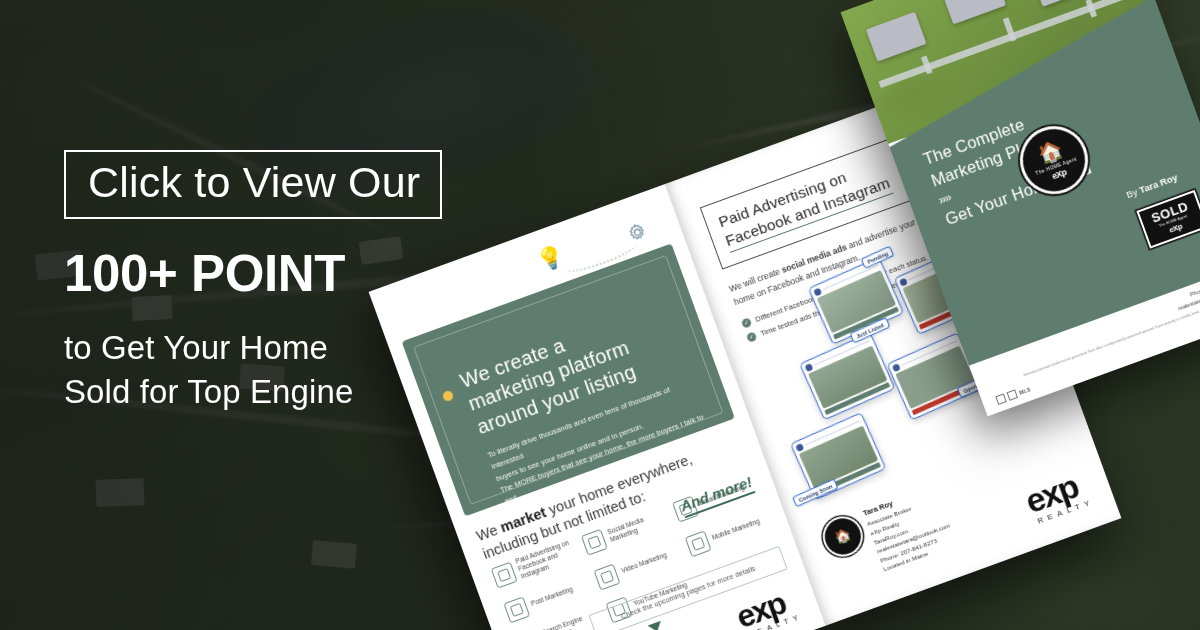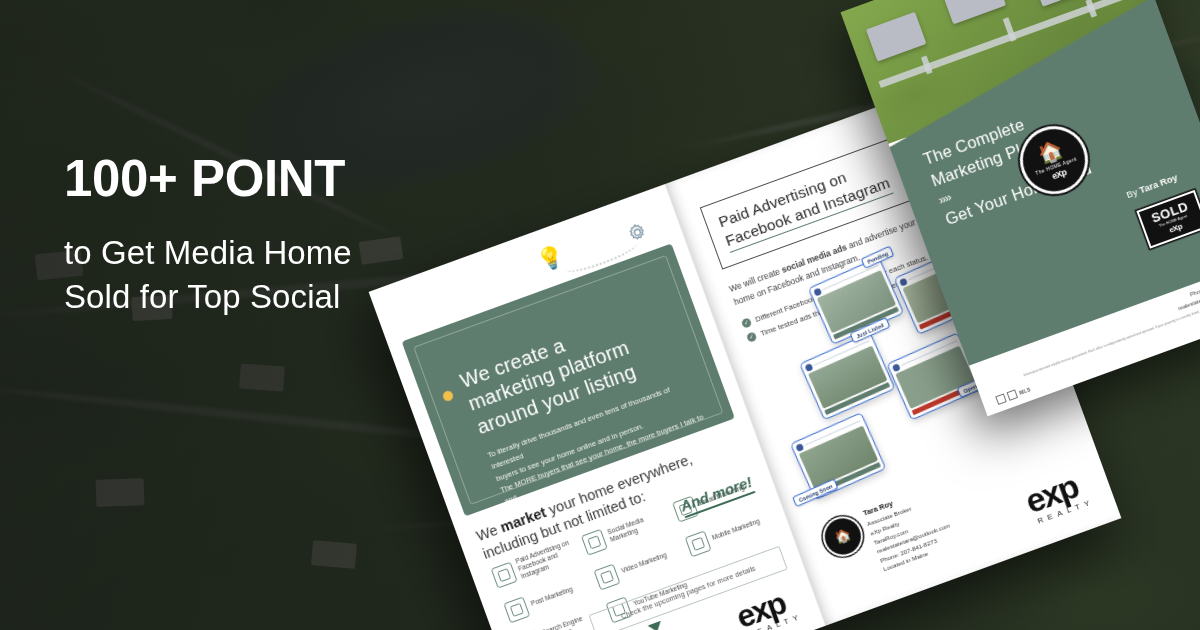--- a/index.html
+++ b/index.html
@@ -63,21 +63,21 @@
   
   .copy { position:absolute; left:64px; top:150px; width:520px; z-index:40; }
   .cta-box {
     display:inline-block; border:2px solid #ffffff; padding:9px 20px 13px 22px;
   }
   .cta-box .cta-text {
     font-size:43px; font-weight:400; color:#ffffff; letter-spacing:.2px;
     line-height:1; white-space:nowrap;
   }
   .headline {
-    color:#ffffff; font-weight:700; font-size:51px;
+    margin-top:26px; color:#ffffff; font-weight:700; font-size:51px;
     line-height:1.12; letter-spacing:-.4px; text-transform:uppercase;
   }
   .headline .l2 { display:block; }
   .subhead {
     margin-top:24px; color:#ffffff; font-weight:400; font-size:33px;
     line-height:1.32; letter-spacing:.1px;
   }
   .subhead span { display:block; }
 
   
@@ -313,26 +313,29 @@
     <div class="roof" style="left:62%;top:60%;width:44px;height:25px;background:#86827a;transform:rotate(6deg);"></div>
     <div class="roof" style="left:73%;top:20%;width:42px;height:24px;background:#969188;transform:rotate(-4deg);"></div>
     <div class="roof" style="left:84%;top:48%;width:46px;height:26px;background:#8d897f;transform:rotate(3deg);"></div>
     <div class="roof" style="left:8%;top:76%;width:48px;height:27px;background:#918d83;transform:rotate(-2deg);"></div>
     <div class="roof" style="left:26%;top:86%;width:44px;height:25px;background:#89857c;transform:rotate(5deg);"></div>
     <div class="roof" style="left:44%;top:88%;width:50px;height:28px;background:#9b968c;transform:rotate(-3deg);"></div>
   </div>
   <div class="tint"></div>
 
   <div class="copy">
+    <div class="cta-box">
+      <div class="cta-text">Click to View Our</div>
+    </div>
     <div class="headline">
       <span>100+ POINT</span>
     </div>
     <div class="subhead">
-      <span>to Get Media Home</span>
-      <span>Sold for Top Social</span>
+      <span>to Get Your Home</span>
+      <span>Sold for Top Engine</span>
     </div>
   </div>
 
   <div class="mock spread">
 
     <div class="page left">
       <div class="lp-pad">
         <div class="bulb-row">
           <div class="bulb">💡</div>
           <div class="dots"></div>

